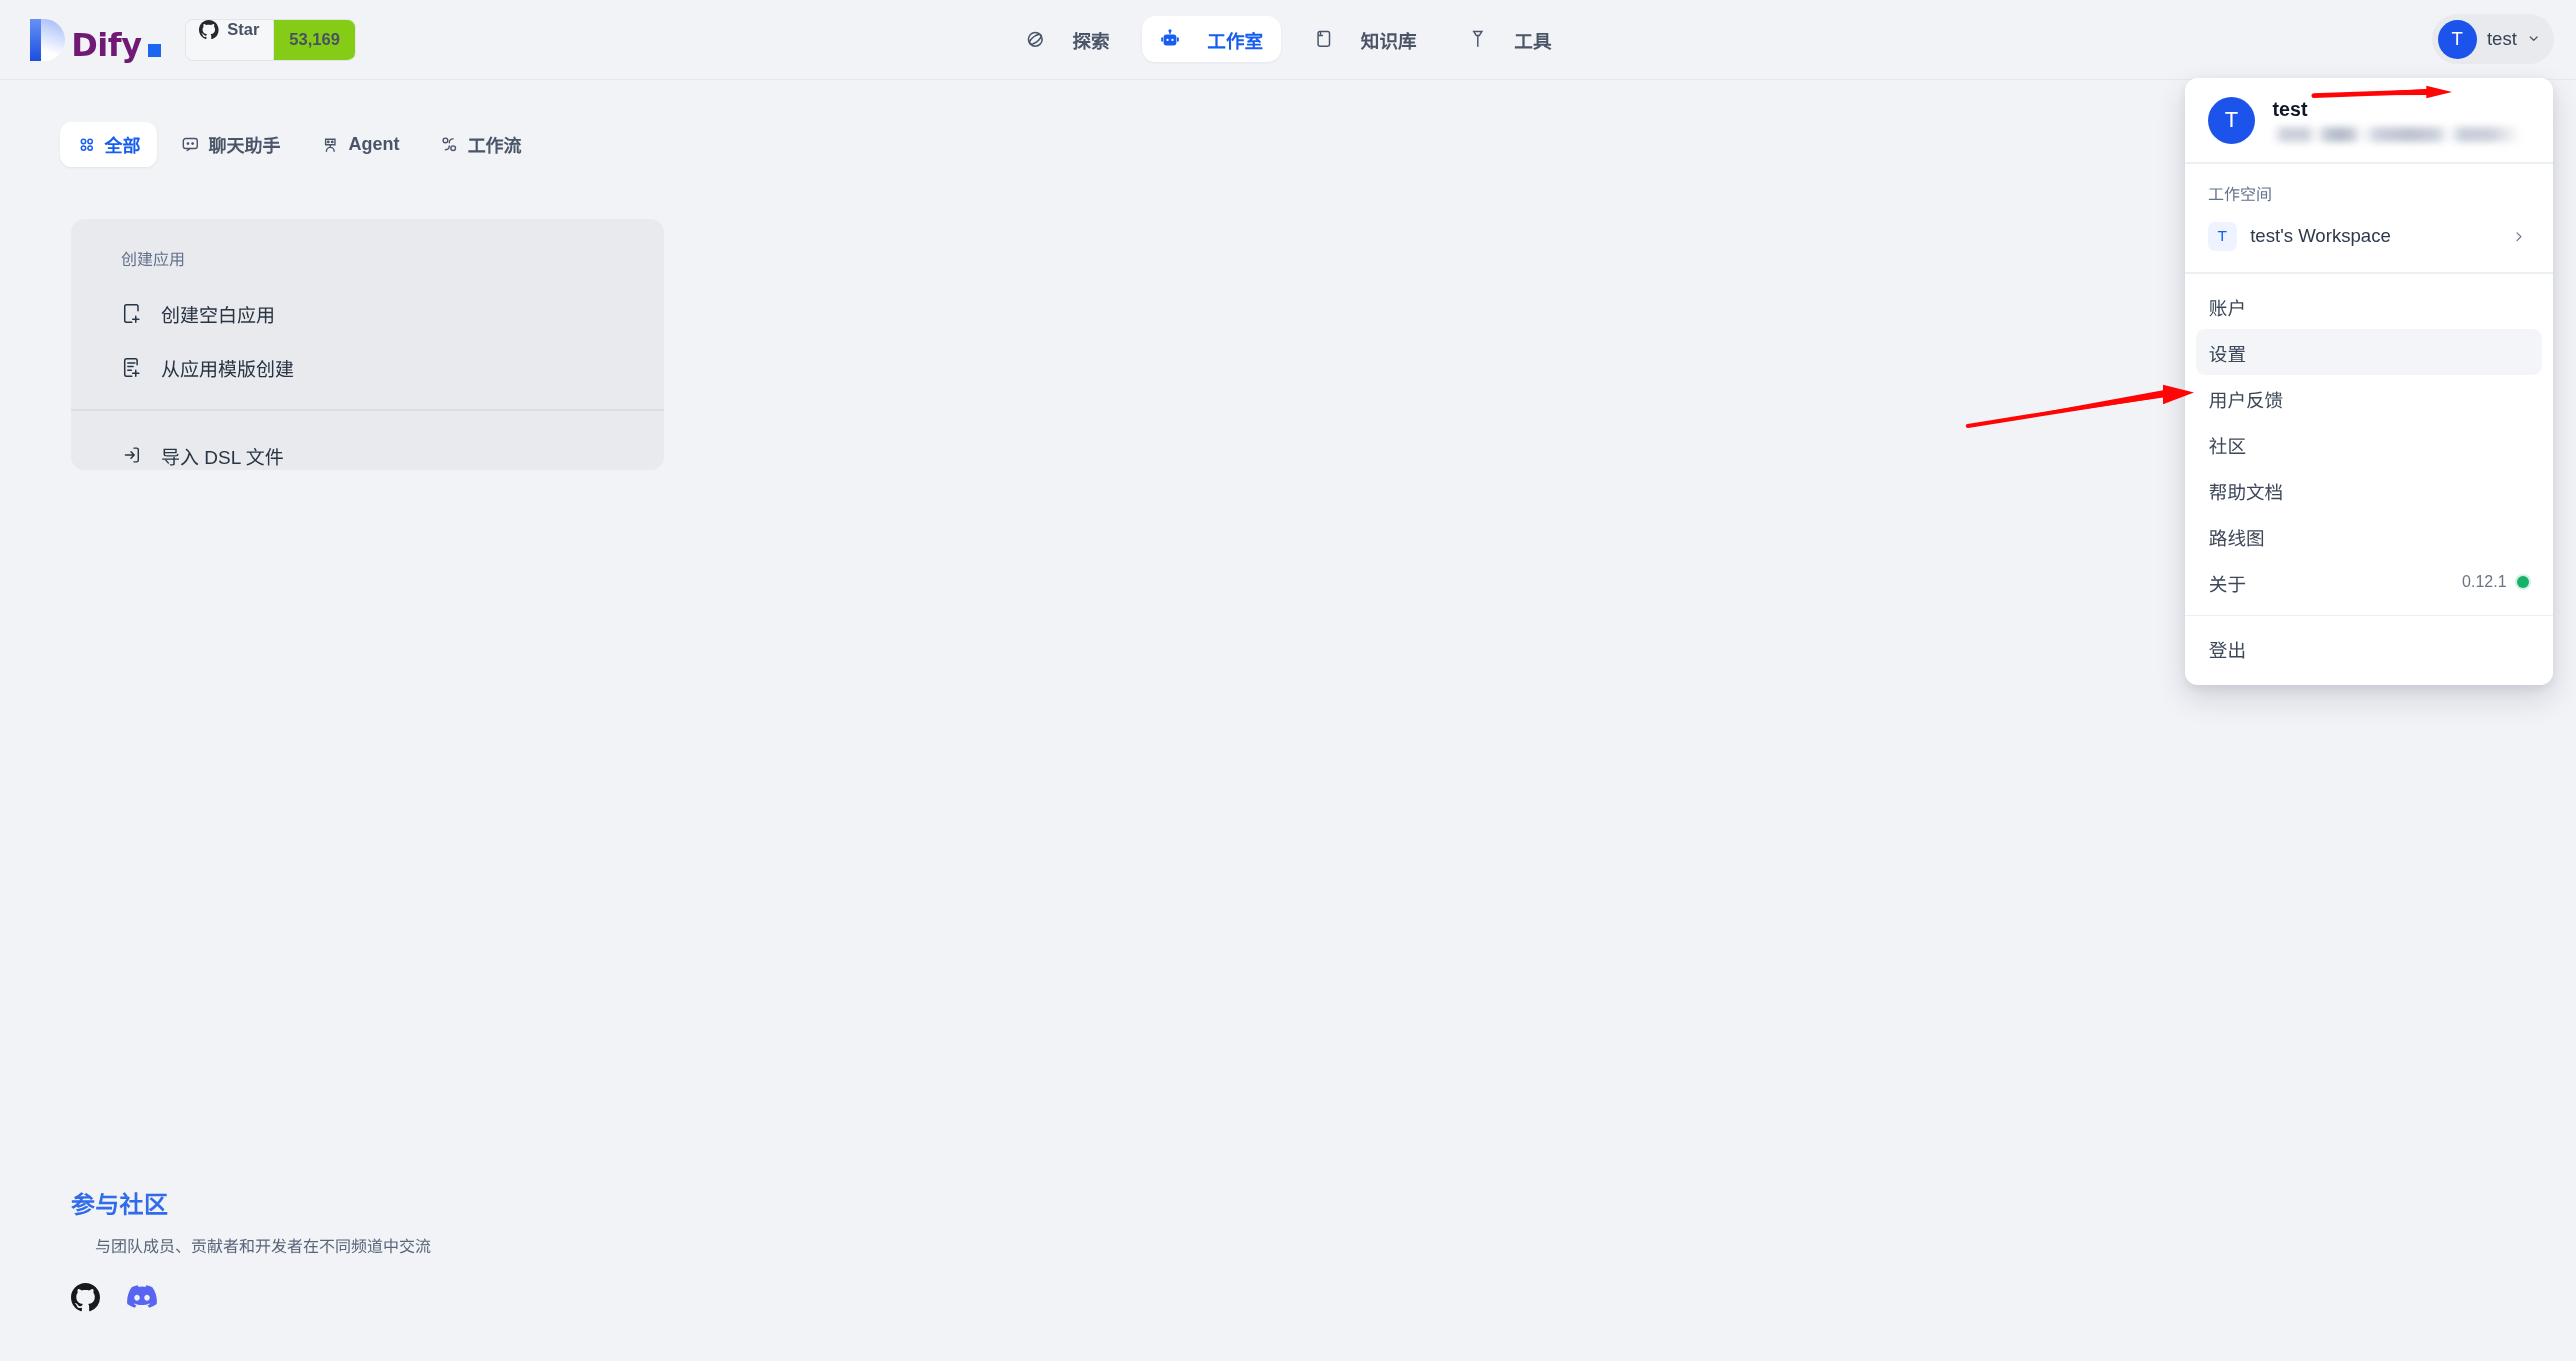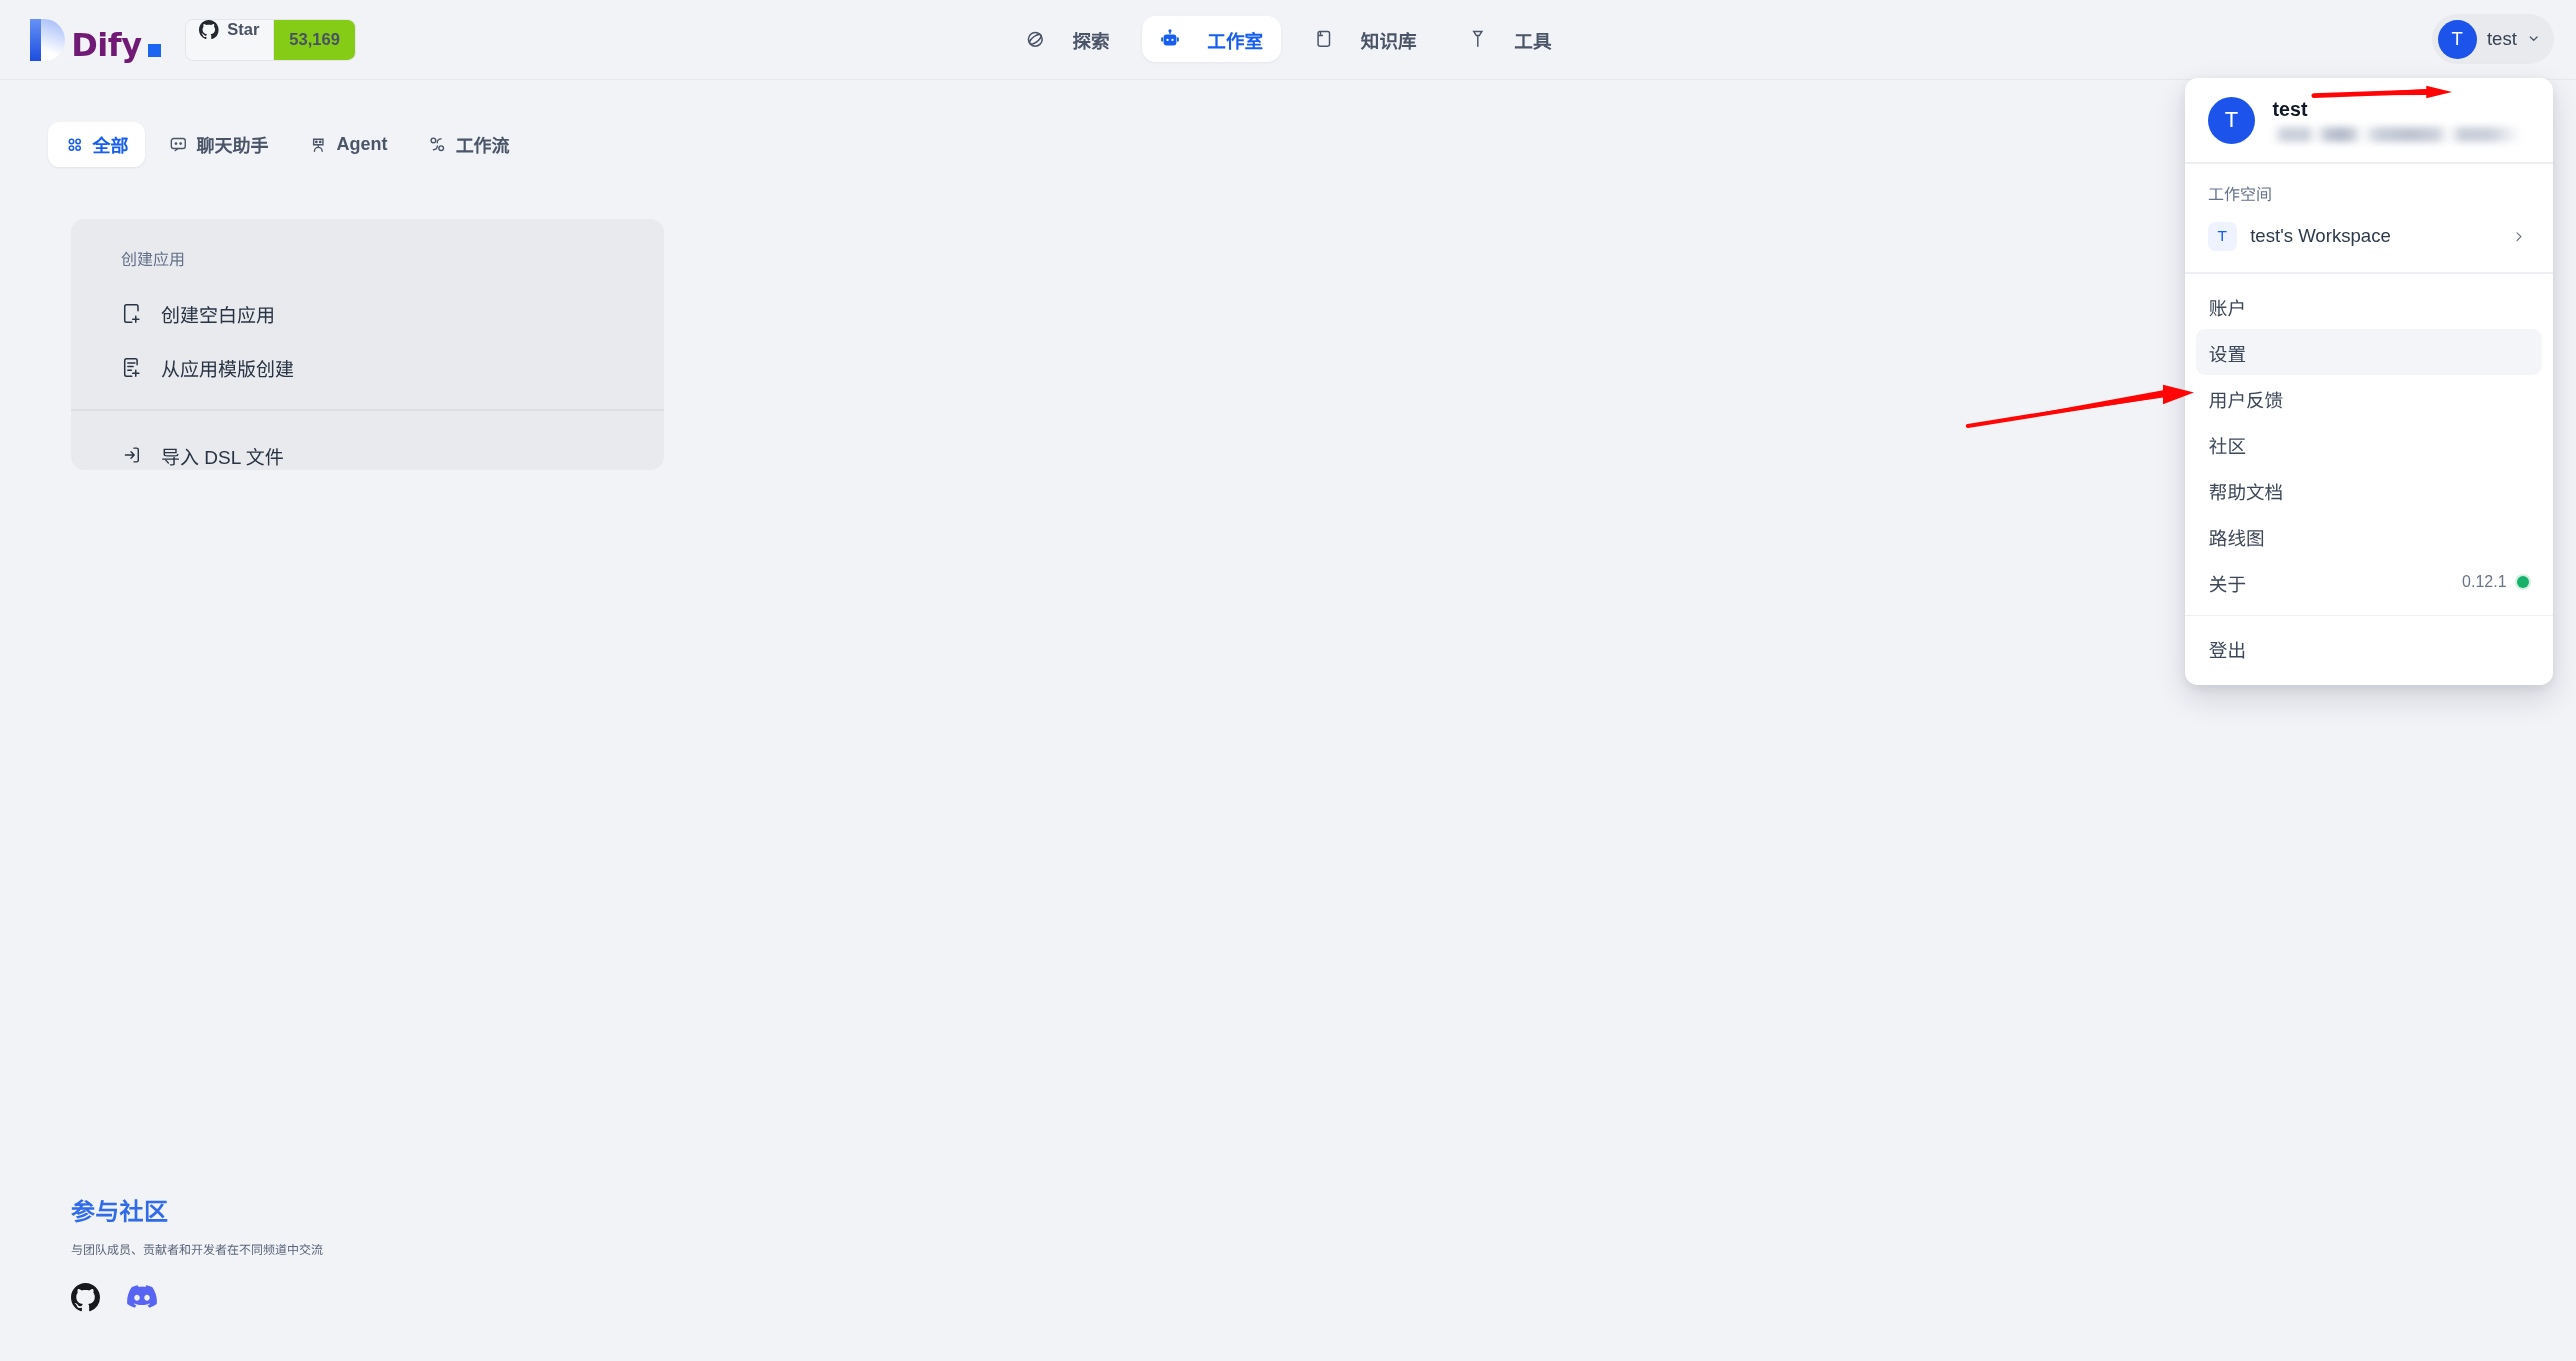--- a/index.html
+++ b/index.html
@@ -92,21 +92,21 @@
   }
   .user-chip .uname { font-size: 18.6px; color: #364152; font-weight: 400; }
   .chev { width: 13.4px; height: 13.4px; }
 
   
   .content { position: absolute; top: 80px; left: 0; width: 2576px; height: 1282px; }
 
   .filter-row {
     position: absolute; top: 42px; left: 0; right: 0;
     display: flex; align-items: center; justify-content: space-between;
-    padding: 0 32px 0 48px;
+    padding: 0 32px 0 60px;
   }
   .type-tabs { display: flex; align-items: center; gap: 7.2px; }
   .type-tab {
     display: flex; align-items: center; gap: 8.3px;
     padding: 9.3px 16.5px; border-radius: 11.4px;
     font-size: 18px; font-weight: 700; color: #4A5568; white-space: nowrap;
   }
   .type-tab.active { background: #FFFFFF; color: #155EEF; box-shadow: 0 1px 2.6px rgba(16,24,40,.07); }
   .type-tab .ico { width: 19.6px; height: 19.6px; display:flex;align-items:center;justify-content:center; }
 
@@ -136,21 +136,21 @@
   .create-opt .ico { width: 22px; height: 24px; display:flex;align-items:center;justify-content:center; }
   .card-divider { height: 1.5px; background: #DCDEE4; margin-top: 14.5px; }
   .create-opt.dsl { margin-top: 17.6px; }
 
   
   .community { position: absolute; left: 71px; bottom: 50px; }
   .community .ctitle {
     font-size: 24px; font-weight: 700; color: #2F6BEA; letter-spacing: 0.3px;
   }
   .community .cdesc {
-    margin-top: 13.4px; font-size: 12px; color: #5A6579; font-weight: 400;
+    margin-top: 13.4px; font-size: 16px; color: #5A6579; font-weight: 400; margin-left: 24px;
   }
   .community .cicons { margin-top: 25px; display: flex; gap: 27px; align-items: center; }
 
   
   .dropdown {
     position: absolute; top: 78px; left: 2185px;
     width: 368px;
     background: #FFFFFF;
     border-radius: 12.4px;
     box-shadow: 0 12.4px 31px rgba(16,24,40,.14), 0 3.1px 9.3px rgba(16,24,40,.07);

